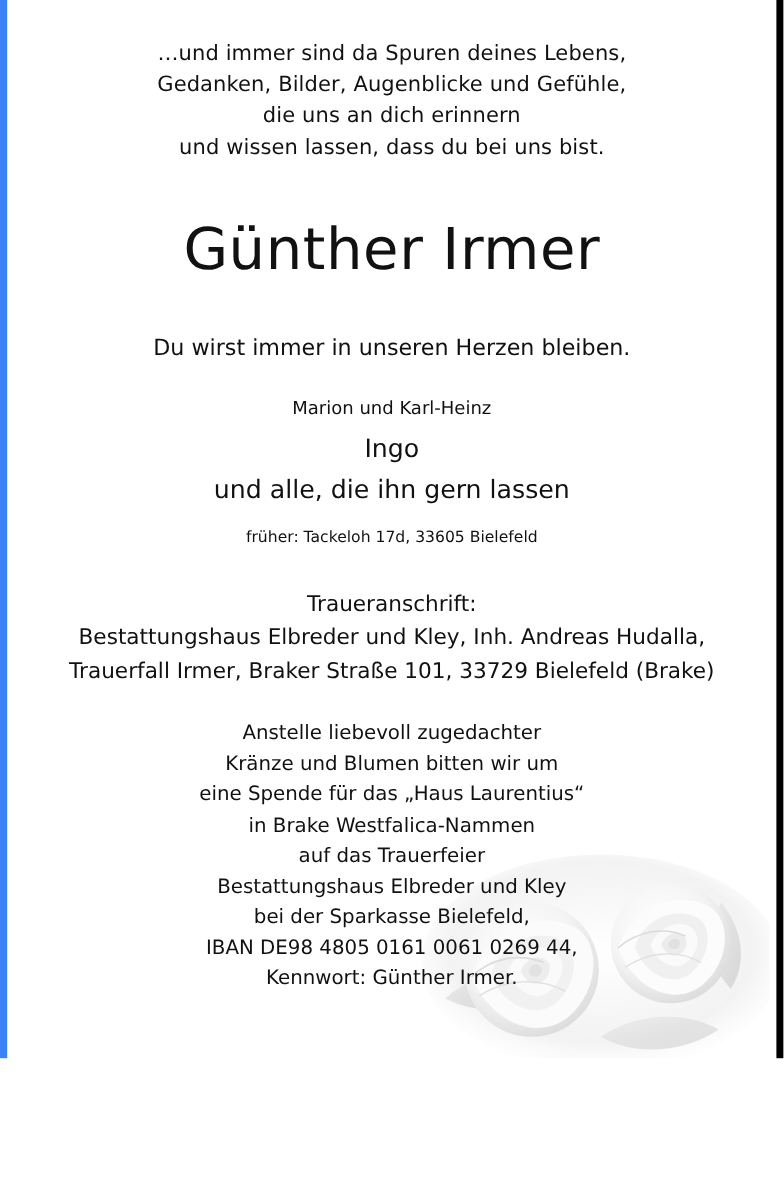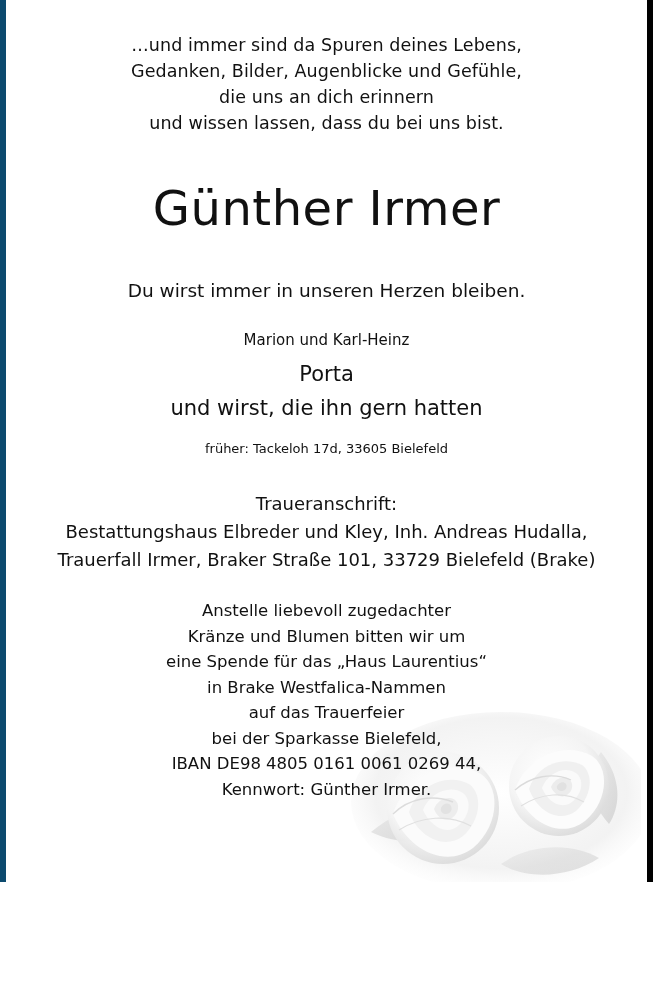--- a/index.html
+++ b/index.html
@@ -9,21 +9,21 @@
   }
   body {
     font-family: "DejaVu Sans", sans-serif;
   }
   .page {
     position: relative;
     width: 653px;
     height: 882px;
     background: #ffffff;
     box-sizing: border-box;
-    border-left: 6px solid #0c4a6e;
+    border-left: 6px solid #3b82f6;
     border-right: 6px solid #000000;
     overflow: hidden;
   }
   .inner {
     position: relative;
     width: 100%;
     height: 100%;
     padding: 26px 24px 10px 24px;
     box-sizing: border-box;
     text-align: center;
@@ -108,39 +108,40 @@
       <div>und wissen lassen, dass du bei uns bist.</div>
     </div>
 
     <div class="name">Günther Irmer</div>
 
 
     <div class="line-heart">Du wirst immer in unseren Herzen bleiben.</div>
 
     <div class="family">
       <div class="f1">Marion und Karl-Heinz</div>
-      <div class="f2">Porta</div>
-      <div class="f3">und wirst, die ihn gern hatten</div>
+      <div class="f2">Ingo</div>
+      <div class="f3">und alle, die ihn gern lassen</div>
     </div>
 
     <div class="former">früher: Tackeloh 17d, 33605 Bielefeld</div>
 
     <div class="mourn-block">
       <div class="m-line">Traueranschrift:</div>
       <div class="m-line">Bestattungshaus Elbreder und Kley, Inh. Andreas Hudalla,</div>
       <div class="m-line">Trauerfall Irmer, Braker Straße 101, 33729 Bielefeld (Brake)</div>
     </div>
 
 
     <div class="donation">
       <div>Anstelle liebevoll zugedachter</div>
       <div>Kränze und Blumen bitten wir um</div>
       <div>eine Spende für das „Haus Laurentius“</div>
       <div>in Brake Westfalica-Nammen</div>
       <div>auf das Trauerfeier</div>
+      <div>Bestattungshaus Elbreder und Kley</div>
       <div>bei der Sparkasse Bielefeld,</div>
       <div>IBAN DE98 4805 0161 0061 0269 44,</div>
       <div>Kennwort: Günther Irmer.</div>
     </div>
 
   </div>
 
   <svg class="roses" viewBox="0 0 290 200" aria-hidden="true">
     <defs>
       <radialGradient id="gsoft" cx="50%" cy="45%" r="60%">

